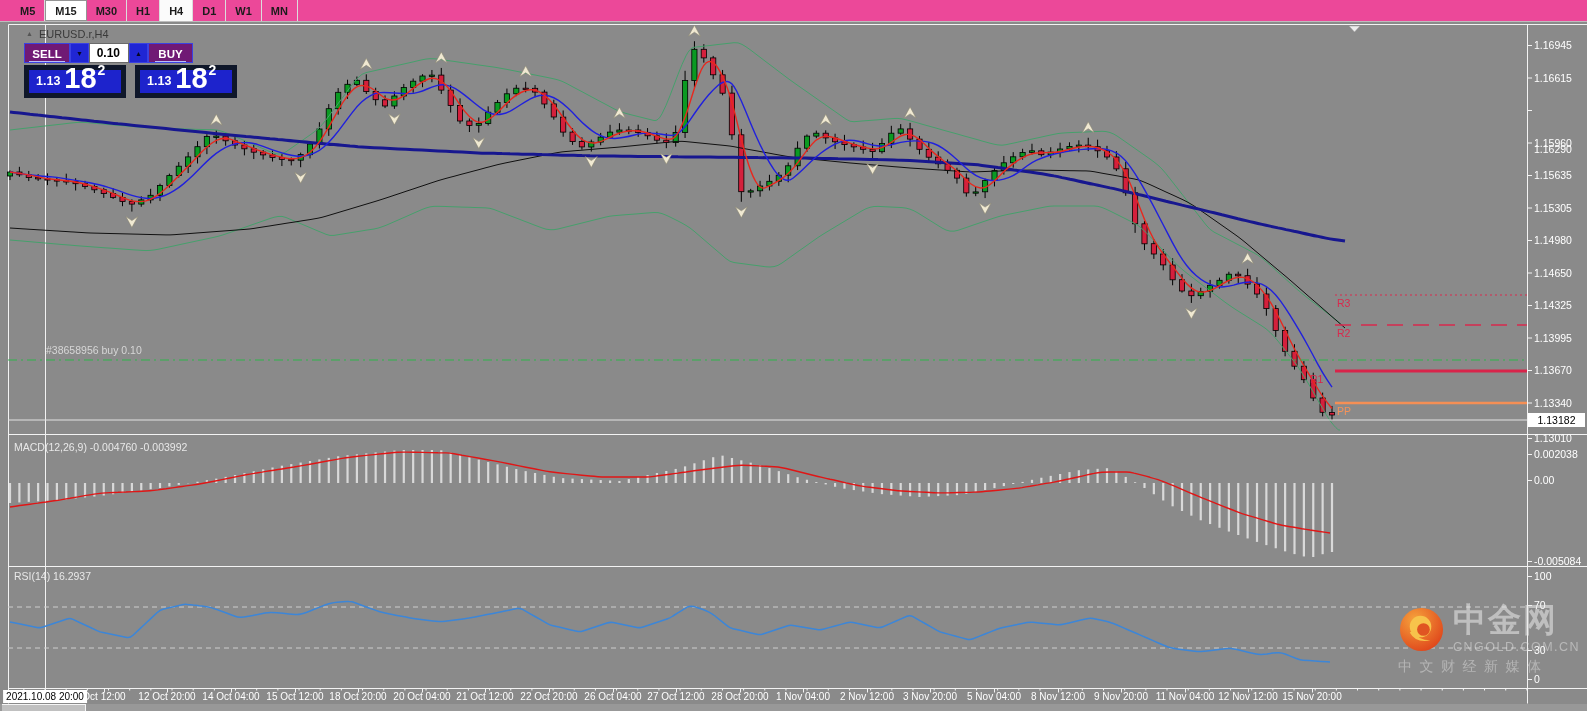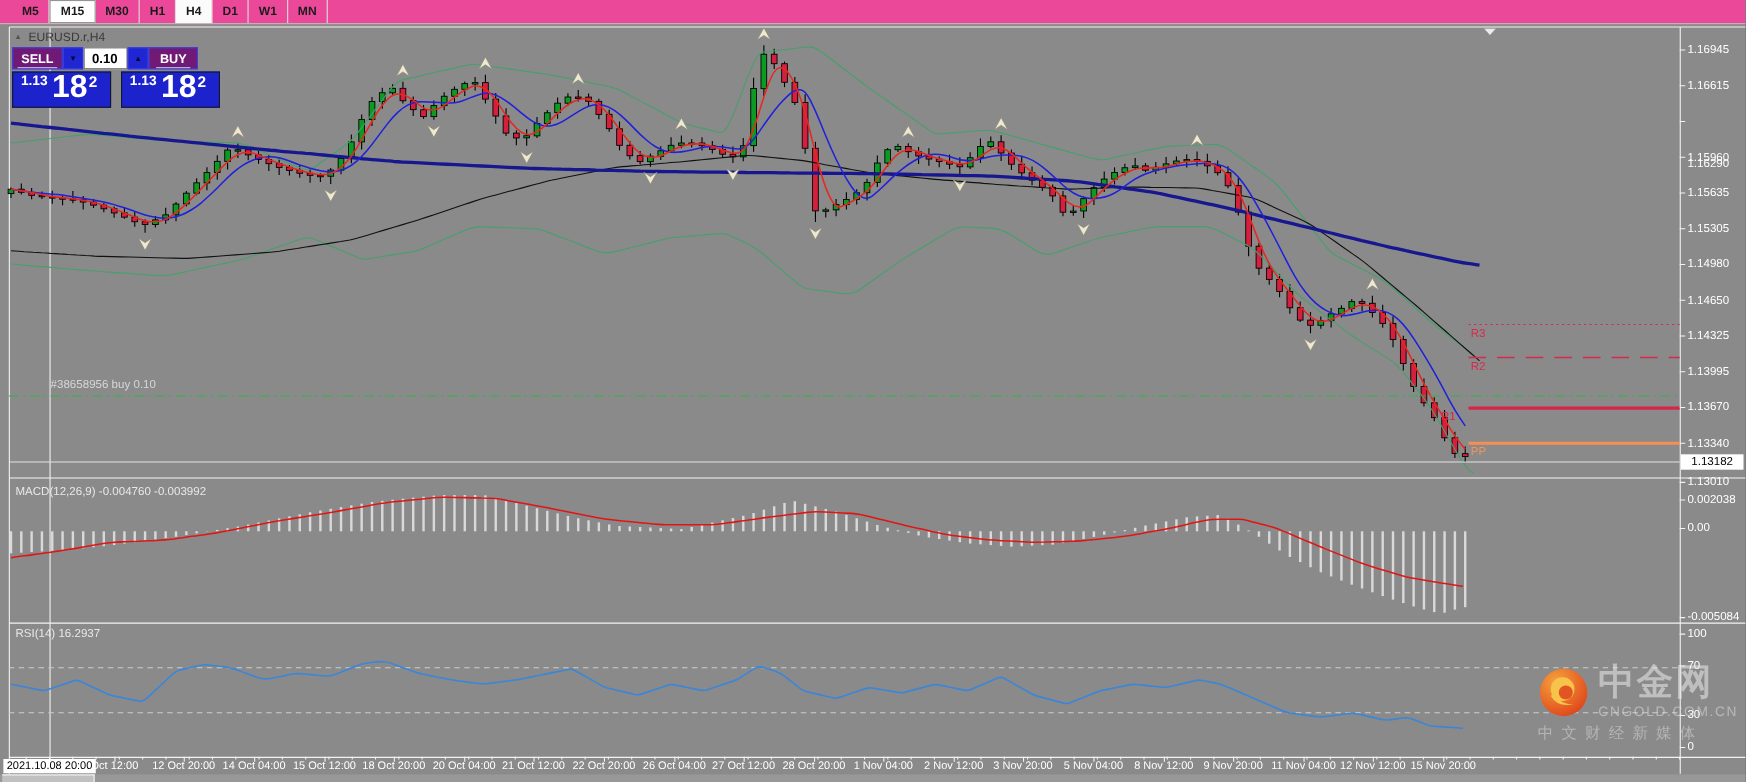--- a/index.html
+++ b/index.html
@@ -24,35 +24,35 @@
   .t-lbl{position:absolute;top:3px;transform:translateX(-50%);color:#fff;font-size:10px;white-space:nowrap;}
   #time-highlight{position:absolute;top:2px;left:45px;transform:translateX(-50%);background:#fff;color:#000;
                   font-size:10px;padding:0 3px;line-height:13px;white-space:nowrap;z-index:2;}
   
   #chart-labels{position:absolute;left:0;top:0;width:1587px;height:711px;z-index:3;pointer-events:none;}
   #pos-label{position:absolute;left:14px;top:344px;color:#d6d6d6;font-size:10.5px;margin-left:32px;}
   #macd-label{position:absolute;left:14px;top:441px;color:#e8e8e8;font-size:10.5px;}
   #rsi-label{position:absolute;left:14px;top:570px;color:#e8e8e8;font-size:10.5px;}
   .level-lbl{position:absolute;font-size:10.5px;}
   
-  .trade{position:absolute;left:11px;top:27px;z-index:5;}
+  .trade{position:absolute;left:24px;top:27px;z-index:5;}
   .title-row{display:flex;align-items:center;gap:6px;color:#3a3a3a;font-size:11px;height:13px;margin:0 0 3px 2px;}
   .collapse{font-size:7px;color:#555;cursor:default;}
   .row1{display:flex;height:20px;}
   .btn{background:#701a75;color:#fff;font-weight:700;font-size:11.5px;display:flex;align-items:flex-end;
        justify-content:center;border:1px solid #3a41e2;box-sizing:border-box;cursor:default;}
   .btn .ul{border-bottom:1px solid #b9befa;padding:0 3px 1px;}
   .sellb{width:46px;}.buyb{width:45px;}
   .spin{width:19px;background:#2026d4;border:1px solid #3a41e2;color:#070722;font-size:7px;display:flex;
         align-items:center;justify-content:center;box-sizing:border-box;cursor:default;}
   .vol{width:40px;height:20px;border:1px solid #6a6a6a;box-sizing:border-box;text-align:right;
        padding:0 8px 0 0;color:#000;background:#fff;font:700 12px "Liberation Sans",sans-serif;}
   .row2{display:flex;gap:9px;margin-top:2px;}
-  .bp{width:90px;height:33px;background:#1d23cc;border:1px solid #0f172a;box-sizing:border-box;color:#fff;
-      display:flex;align-items:flex-start;padding:0 0 2px 7px;}
+  .bp{width:102px;height:33px;background:#1d23cc;border:5px solid #0f172a;box-sizing:border-box;color:#fff;
+      display:flex;align-items:flex-end;padding:0 0 2px 7px;}
   .bp .sm{font-size:12.5px;font-weight:700;margin:0 4px 3px 0;}
   .bp .big{font-size:29px;font-weight:700;line-height:26px;}
   .bp .sup{font-size:14px;font-weight:700;margin:0 0 13px 1px;}
   
   .watermark{position:absolute;left:1398px;top:600px;width:192px;z-index:4;pointer-events:none;}
   .wm-row{display:flex;align-items:flex-start;}
   .wm-logo{width:47px;height:47px;flex:none;margin-top:6px;}
   .wm-text{margin-left:8px;}
   .wm-title{font-size:33px;font-weight:700;color:rgba(235,235,235,.55);line-height:40px;letter-spacing:2px;}
   .wm-sub{font-size:12.5px;color:rgba(230,230,230,.5);letter-spacing:1.5px;margin-top:0;}

